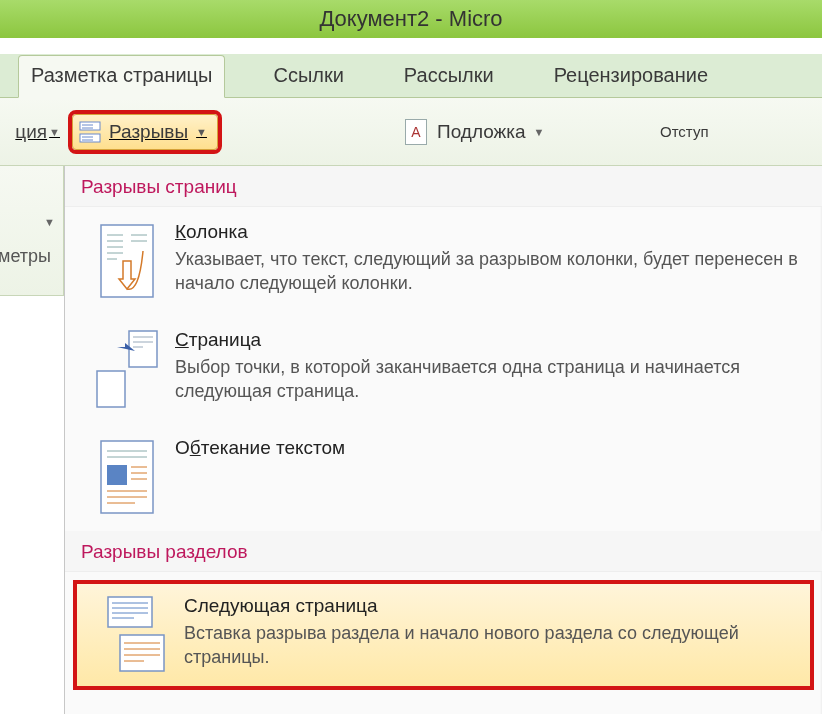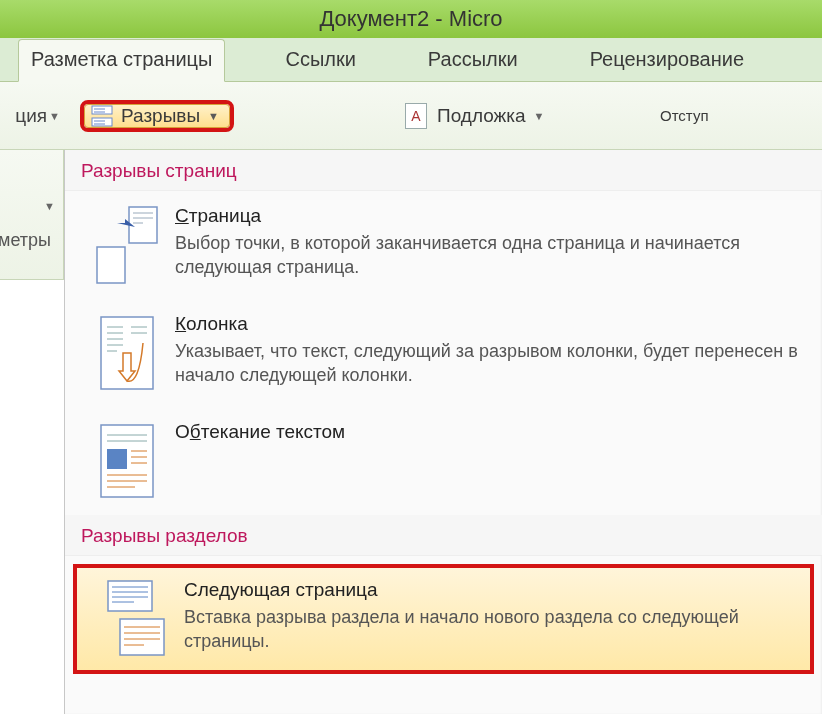--- a/index.html
+++ b/index.html
@@ -28,21 +28,22 @@
     padding-right: 0;
   }
 
   .tabs-row {
     height: 44px;
     background: #dcecd4;
     display: flex;
     align-items: flex-end;
     padding-left: 18px;
     border-bottom: 1px solid #b5c99b;
-    gap: 48px;
+    gap: 36px;
+    margin-top: 16px;
   }
   .tab {
     padding: 8px 12px 10px 12px;
     color: #3a3a3a;
     font-size: 20px;
     cursor: pointer;
   }
   .tab.active {
     background: #f6f9f2;
     border: 1px solid #b5c99b;
@@ -52,37 +53,38 @@
   }
 
   .ribbon {
     height: 68px;
     background: linear-gradient(to bottom, #f6f9f2 0%, #edf3e6 100%);
     display: flex;
     align-items: center;
     position: relative;
     padding-left: 0;
     border-bottom: 1px solid #c8d6b8;
+    text-decoration: underline;
   }
   .ribbon-left-fragment {
     width: 64px;
     display: flex;
     align-items: center;
     justify-content: flex-end;
     padding-right: 4px;
     font-size: 19px;
     color: #444;
   }
   .ribbon-left-fragment .dd { margin-left: 2px; font-size: 11px; color: #666;}
   .breaks-btn {
     display: inline-flex;
     align-items: center;
-    height: 24px;
+    height: 36px;
     padding: 0 10px 0 6px;
-    margin-left: 20px;
+    margin-left: 8px;
     background: linear-gradient(to bottom, #fff1c9 0%, #ffdf8e 100%);
     border: 1px solid #d6a23a;
     border-radius: 4px;
     cursor: pointer;
     outline: 4px solid #d31414;
     outline-offset: 0;
   }
   .breaks-btn .ic { margin-right: 8px; display:inline-flex;}
   .breaks-btn .lab { font-size: 19px; color: #3a3a3a; }
   .breaks-btn .dd { margin-left: 8px; font-size: 11px; color: #5a5a5a; }
@@ -237,39 +239,20 @@
 
 <div class="below-ribbon">
   <div class="left-strip">
     <span class="dd">▼</span>
     <span class="frag">метры</span>
   </div>
 
   <div class="dropdown-panel">
 
     <div class="section-header">Разрывы страниц</div>
-
-    <div class="menu-item">
-      <div class="icon-slot">
-        <svg width="64" height="80">
-          <rect x="34" y="2" width="28" height="36" fill="#fff" stroke="#7a95c5" stroke-width="1.5"></rect>
-          <line x1="38" y1="8" x2="58" y2="8" stroke="#9ab"></line>
-          <line x1="38" y1="13" x2="58" y2="13" stroke="#9ab"></line>
-          <line x1="38" y1="18" x2="48" y2="18" stroke="#9ab"></line>
-          <polygon points="22,18 30,18 30,14 40,22" fill="#3a5fa8"></polygon>
-          <rect x="2" y="42" width="28" height="36" fill="#fff" stroke="#7a95c5" stroke-width="1.5"></rect>
-        </svg>
-      </div>
-      <div class="text-slot">
-        <div class="title">
-          <span></span><span class="ul">С</span><span>траница</span>
-        </div>
-        <div class="desc">Выбор точки, в которой заканчивается одна страница и начинается следующая страница.</div>
-      </div>
-    </div>
 
     <div class="menu-item">
       <div class="icon-slot">
         <svg width="64" height="80">
           <rect x="6" y="4" width="52" height="72" fill="#fff" stroke="#7a95c5" stroke-width="1.5"></rect>
           <line x1="12" y1="14" x2="28" y2="14" stroke="#8aa"></line>
           <line x1="12" y1="20" x2="28" y2="20" stroke="#8aa"></line>
           <line x1="12" y1="26" x2="28" y2="26" stroke="#8aa"></line>
           <line x1="12" y1="32" x2="28" y2="32" stroke="#8aa"></line>
           <line x1="12" y1="38" x2="22" y2="38" stroke="#8aa"></line>
@@ -283,20 +266,39 @@
         <div class="title">
           <span></span><span class="ul">К</span><span>олонка</span>
         </div>
         <div class="desc">Указывает, что текст, следующий за разрывом колонки, будет перенесен в начало следующей колонки.</div>
       </div>
     </div>
 
     <div class="menu-item">
       <div class="icon-slot">
         <svg width="64" height="80">
+          <rect x="34" y="2" width="28" height="36" fill="#fff" stroke="#7a95c5" stroke-width="1.5"></rect>
+          <line x1="38" y1="8" x2="58" y2="8" stroke="#9ab"></line>
+          <line x1="38" y1="13" x2="58" y2="13" stroke="#9ab"></line>
+          <line x1="38" y1="18" x2="48" y2="18" stroke="#9ab"></line>
+          <polygon points="22,18 30,18 30,14 40,22" fill="#3a5fa8"></polygon>
+          <rect x="2" y="42" width="28" height="36" fill="#fff" stroke="#7a95c5" stroke-width="1.5"></rect>
+        </svg>
+      </div>
+      <div class="text-slot">
+        <div class="title">
+          <span></span><span class="ul">С</span><span>траница</span>
+        </div>
+        <div class="desc">Выбор точки, в которой заканчивается одна страница и начинается следующая страница.</div>
+      </div>
+    </div>
+
+    <div class="menu-item">
+      <div class="icon-slot">
+        <svg width="64" height="80">
           <rect x="6" y="4" width="52" height="72" fill="#fff" stroke="#7a95c5" stroke-width="1.5"></rect>
           <line x1="12" y1="14" x2="52" y2="14" stroke="#8aa"></line>
           <line x1="12" y1="20" x2="52" y2="20" stroke="#8aa"></line>
           <rect x="12" y="28" width="20" height="20" fill="#5a84c4"></rect>
           <line x1="36" y1="30" x2="52" y2="30" stroke="#d47a2a"></line>
           <line x1="36" y1="36" x2="52" y2="36" stroke="#d47a2a"></line>
           <line x1="36" y1="42" x2="52" y2="42" stroke="#d47a2a"></line>
           <line x1="12" y1="54" x2="52" y2="54" stroke="#d47a2a"></line>
           <line x1="12" y1="60" x2="52" y2="60" stroke="#d47a2a"></line>
           <line x1="12" y1="66" x2="40" y2="66" stroke="#d47a2a"></line>

